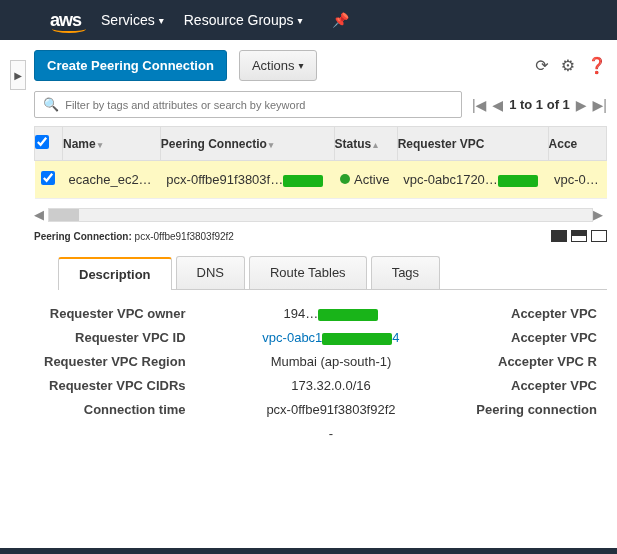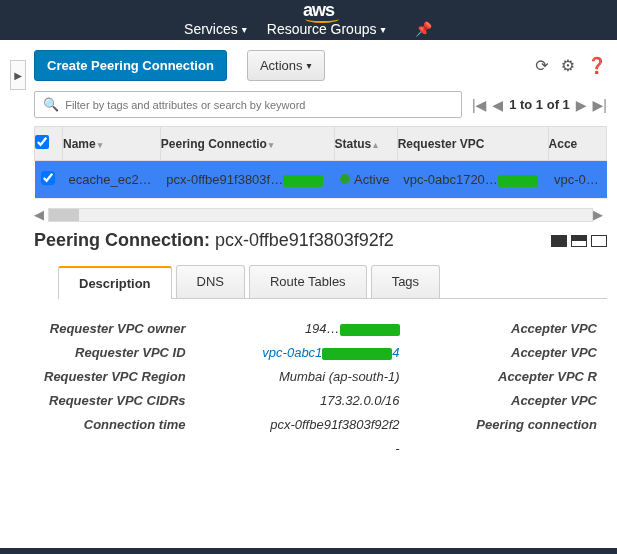--- a/index.html
+++ b/index.html
@@ -1,69 +1,69 @@
 <!DOCTYPE html>
 <html><head>
 <meta charset="utf-8">
 <style>
 * { box-sizing: border-box; margin: 0; padding: 0; }
 body { font-family: "Amazon Ember", Arial, sans-serif; font-size: 13px; color: #333; background: #fff; width: 617px; height: 554px; overflow: hidden; }
 
-.topbar { background: #232f3e; height: 40px; display: flex; align-items: center; padding: 0 10px; color: #fff; flex-direction: column; }
+.topbar { background: #232f3e; height: 40px; display: flex; align-items: center; padding: 0 10px; color: #fff; }
 .logo { font-weight: bold; font-size: 18px; letter-spacing: -1px; margin: 0 20px 0 40px; position: relative; }
 .logo::after { content: ""; position: absolute; left: 2px; bottom: -2px; width: 34px; height: 6px; border-bottom: 2px solid #ff9900; border-radius: 0 0 50% 50%; }
 .topmenu { display: flex; gap: 20px; align-items: center; font-size: 14px; }
 .topmenu-item { cursor: pointer; display: flex; align-items: center; gap: 4px; }
 .caret-down { font-size: 10px; }
 .pin-icon { font-size: 14px; margin-left: 10px; }
 
 .content { padding: 10px 10px 10px 34px; position: relative; }
 .expand-toggle { position: absolute; left: 10px; top: 20px; width: 16px; height: 30px; border: 1px solid #ccc; background: #fafafa; display: flex; align-items: center; justify-content: center; font-size: 10px; color: #555; cursor: pointer; }
 
-.toolbar { display: flex; align-items: center; gap: 20px; margin-bottom: 10px; }
+.toolbar { display: flex; align-items: center; gap: 12px; margin-bottom: 10px; }
 .btn-primary { background: #007dbc; color: #fff; border: 1px solid #006ba1; padding: 7px 12px; border-radius: 3px; font-weight: bold; cursor: pointer; font-size: 13px; }
 .btn-secondary { background: linear-gradient(#f7f7f7,#e7e7e7); color: #333; border: 1px solid #bbb; padding: 7px 12px; border-radius: 3px; font-size: 13px; cursor: pointer; display: flex; align-items: center; gap: 4px; }
 .toolbar-right { margin-left: auto; display: flex; gap: 12px; align-items: center; color: #555; font-size: 16px; }
 .toolbar-right span { cursor: pointer; }
 
 .searchbar { display: flex; align-items: center; gap: 10px; margin-bottom: 8px; }
 .search-box { flex: 1; display: flex; align-items: center; border: 1px solid #bbb; padding: 5px 8px; border-radius: 2px; color: #999; }
 .search-box input { border: none; outline: none; flex: 1; font-size: 11px; margin-left: 6px; color: #333; }
 .pager { display: flex; align-items: center; gap: 6px; color: #888; font-size: 13px; }
 .pager .ctrl { cursor: pointer; font-size: 14px; }
 .pager .info { color: #333; font-weight: bold; }
 
 .table { width: 100%; border-collapse: collapse; }
 .table th { text-align: left; background: #eee; border: 1px solid #ddd; padding: 8px 0; font-weight: bold; font-size: 12px; white-space: nowrap; }
 .table td { padding: 10px 6px; border-bottom: 1px solid #eee; font-size: 13px; white-space: nowrap; }
 .table th .sort { font-size: 9px; color: #999; margin-left: 2px; }
 .cb { width: 14px; height: 14px; }
 .status-dot { display: inline-block; width: 10px; height: 10px; border-radius: 50%; background: #2aa02a; margin-right: 4px; }
-.row-sel { background: #3b82f6; }
+.row-sel { background: #fef9c3; }
 
 .hscroll { display: flex; align-items: center; margin-top: 8px; }
 .hscroll .arrow { width: 14px; color: #888; cursor: pointer; }
 .hscroll .track { flex: 1; height: 14px; background: #f0f0f0; border: 1px solid #ddd; position: relative; }
 .hscroll .thumb { position: absolute; left: 0; top: 0; height: 100%; width: 30px; background: #ccc; }
 
 .detail-head { display: flex; align-items: center; margin-top: 8px; }
-.detail-head .title { font-size: 18px; }
+.detail-head .title { font-size: 10px; }
 .detail-head .title b { font-weight: bold; }
 .detail-head .views { margin-left: auto; display: flex; gap: 4px; }
 .view-btn { width: 16px; height: 12px; background: #333; display: inline-block; }
 .view-btn.alt1 { background: linear-gradient(#333 50%, #fff 50%); border:1px solid #333; }
 .view-btn.alt2 { background: #fff; border:1px solid #333; }
 
 .tabs { display: flex; margin-top: 14px; border-bottom: 1px solid #ccc; margin-left: 24px; }
 .tab { padding: 8px 20px; border: 1px solid #ccc; border-bottom: none; background: linear-gradient(#f9f9f9,#ececec); margin-right: 4px; cursor: pointer; font-size: 13px; border-radius: 3px 3px 0 0; }
 .tab.active { background: #fff; border-top: 2px solid #ff9900; font-weight: bold; position: relative; top: 1px; }
 
-.details { padding: 18px 10px; display: flex; justify-content: space-between; font-style: italic; }
+.details { padding: 12px 10px; display: flex; justify-content: space-between; }
 .col-left { text-align: right; }
-.col-mid { text-align: right; }
+.col-mid { text-align: center; }
 .col-right { text-align: right; }
 .details .row { height: 24px; line-height: 24px; font-size: 13px; }
 .details .label { font-weight: bold; color: #444; }
 .details .link { color: #0073bb; }
 .redact { display:inline-block; height: 12px; background:#19b419; border-radius:2px; vertical-align:middle; }
 .bottom-edge { position:absolute; left:0; right:0; bottom:0; height:6px; background:#232f3e; }
 </style>
 </head>
 <body>
 

